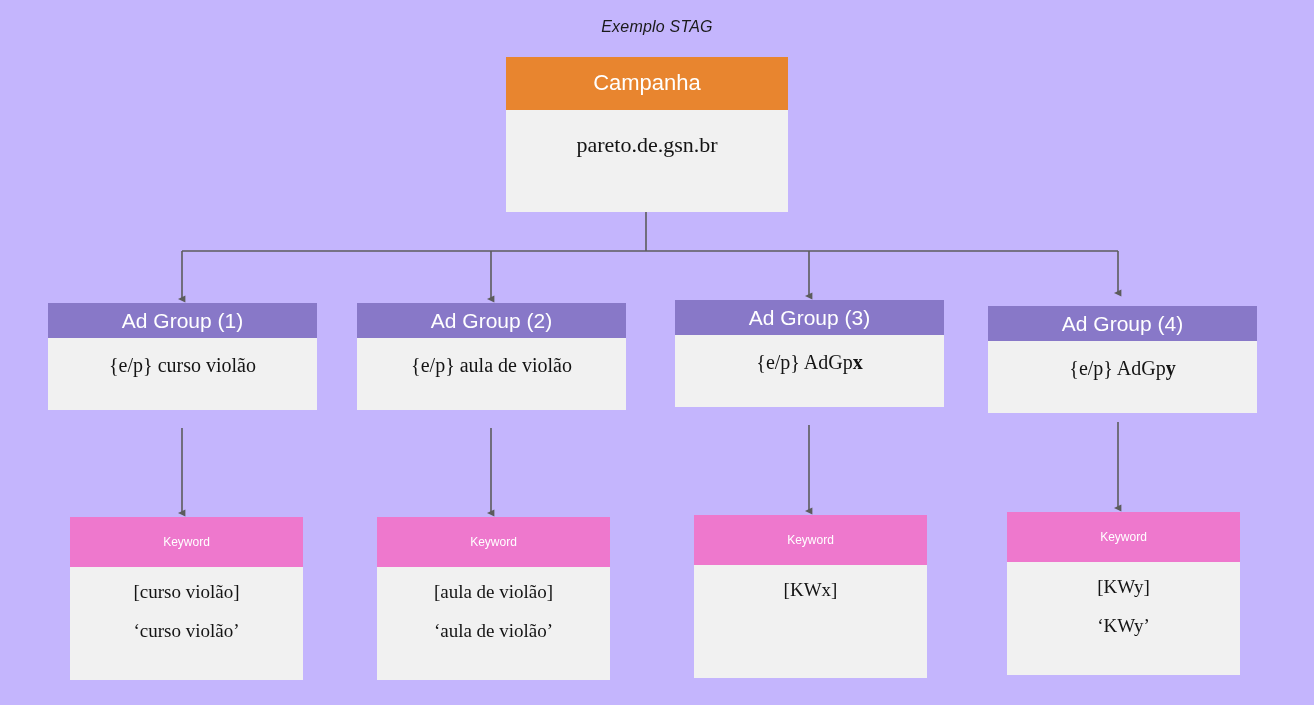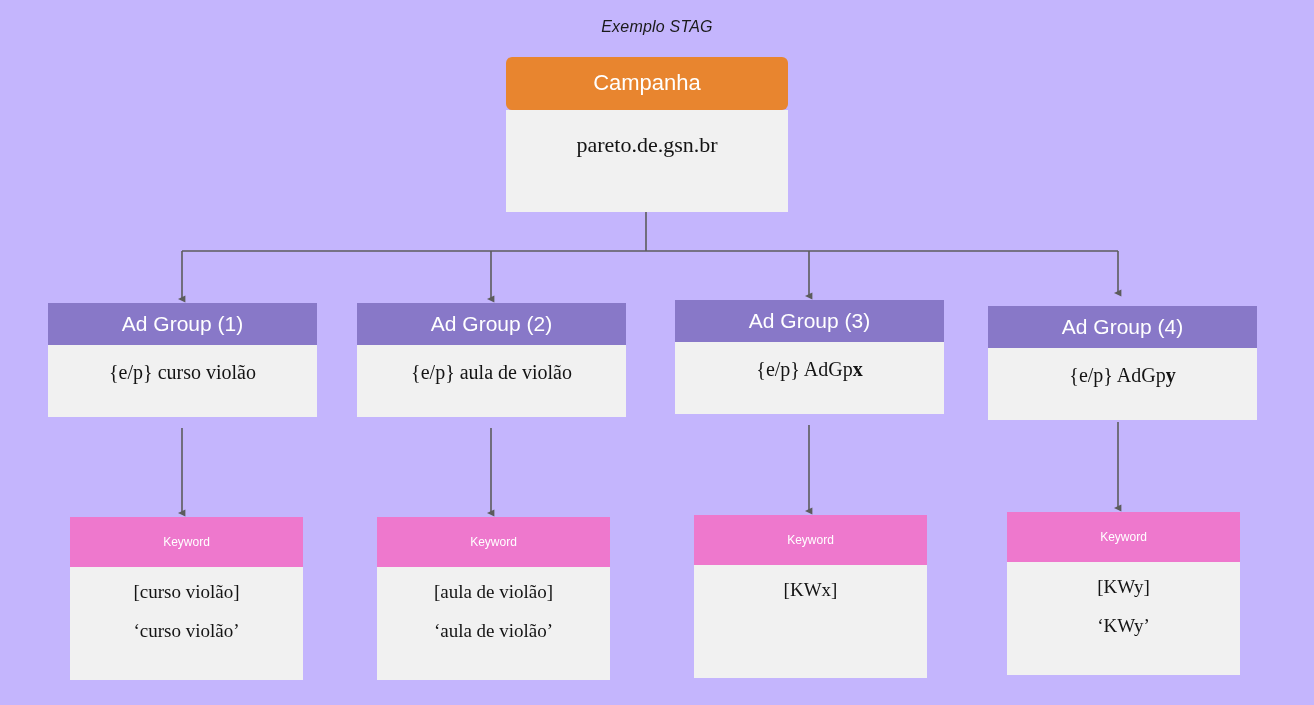--- a/index.html
+++ b/index.html
@@ -71,35 +71,34 @@
   .node.campaign {
     left: 506px;
     top: 57px;
     width: 282px;
     height: 155px;
   }
   .node.campaign .node-header {
     height: 53px;
     background: #e8852f;
     font-size: 22px;
-    border-radius: 6px;
   }
   .node.campaign .node-body {
     height: 102px;
     padding-top: 22px;
     font-size: 22px;
   }
 
   
   .node.adgroup {
     width: 269px;
     height: 125px;
   }
   .node.adgroup .node-header {
-    height: 42px;
+    height: 35px;
     background: #8878c8;
   }
   .node.adgroup .node-body {
     height: 72px;
     padding-top: 16px;
   }
   .node.adgroup-1 { left: 48px;  top: 303px; }
   .node.adgroup-2 { left: 357px; top: 303px; }
   .node.adgroup-3 { left: 675px; top: 300px; }
   .node.adgroup-4 { left: 988px; top: 306px; }

